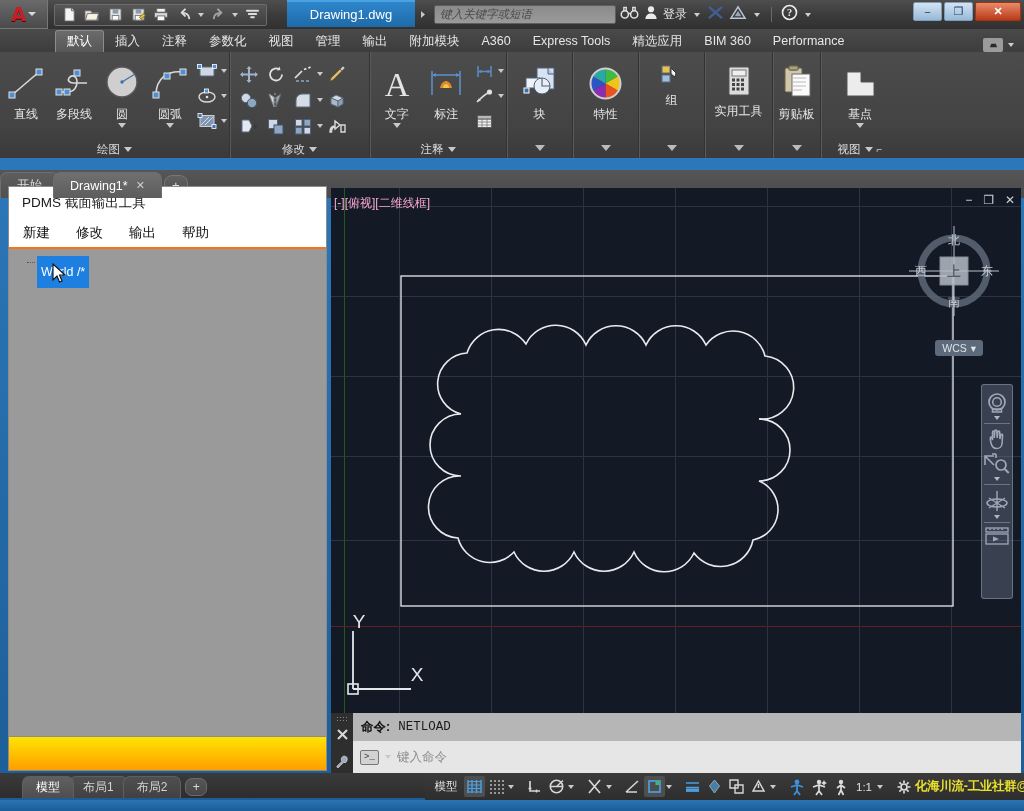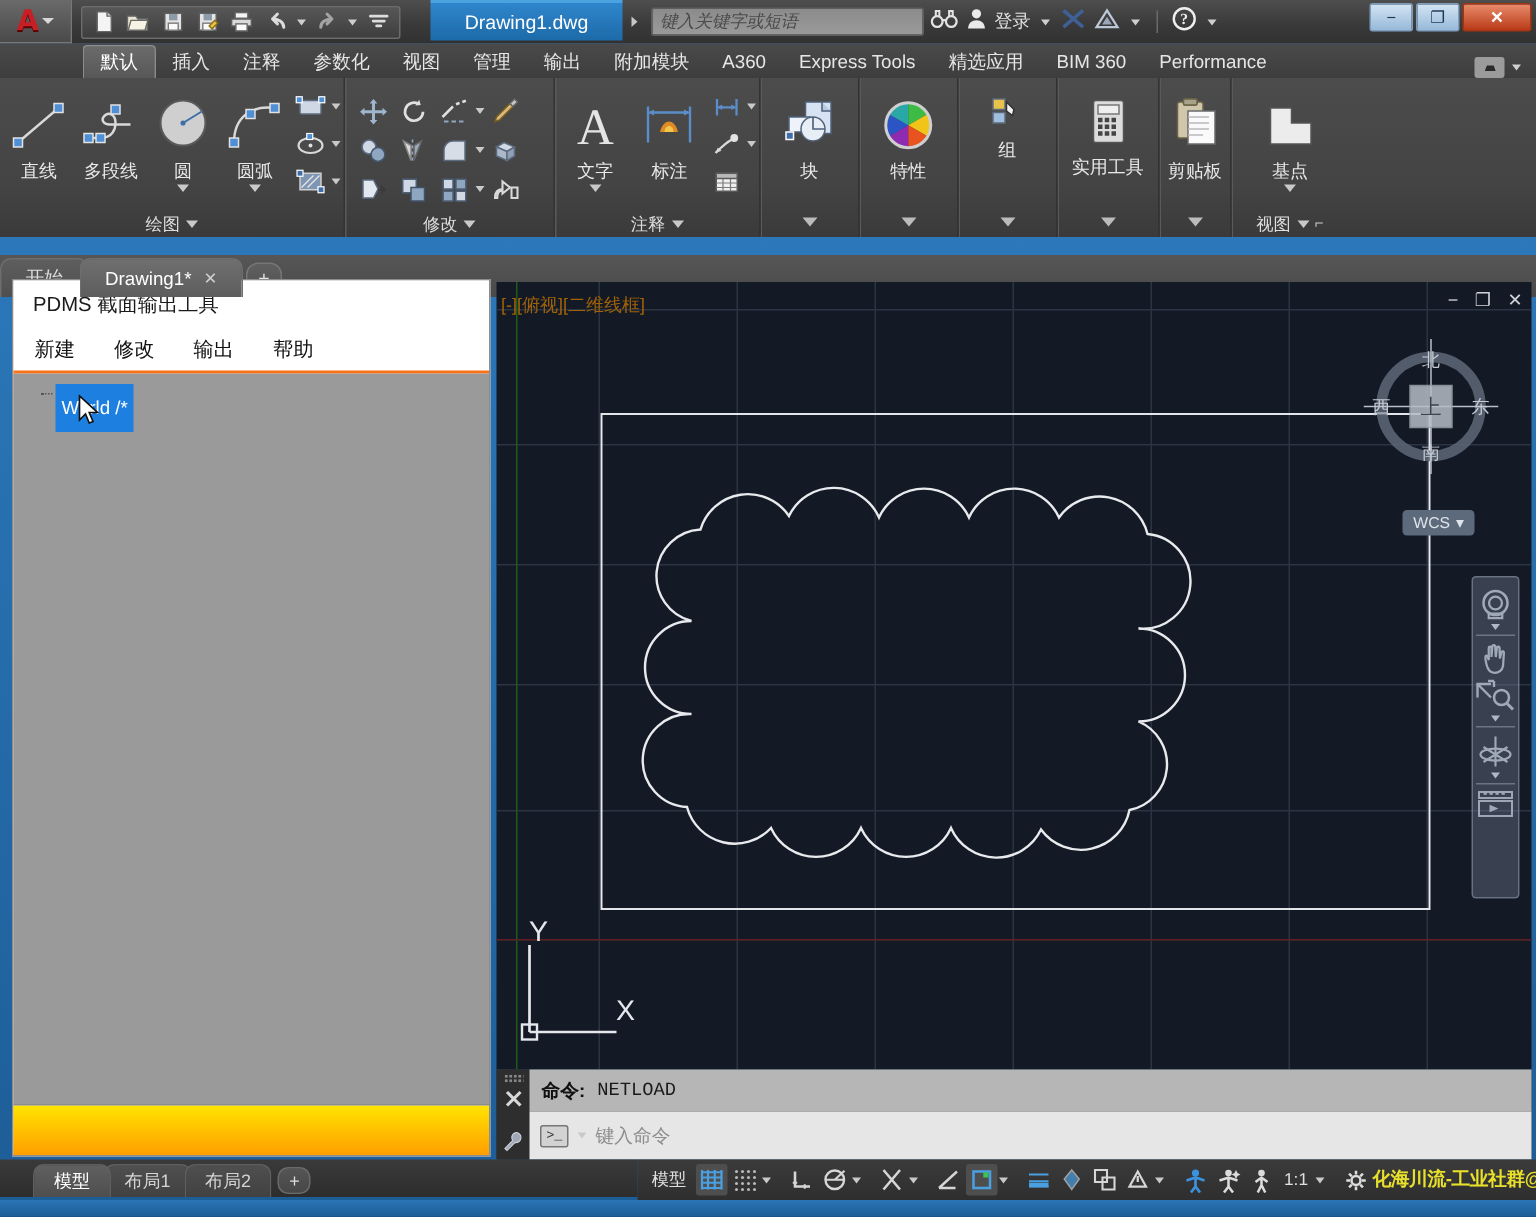--- a/index.html
+++ b/index.html
@@ -185,21 +185,21 @@
   
   .canvas {
     position: absolute; left: 331px; top: 188px; width: 690px; height: 525px;
     background: #141a25; overflow: hidden;
   }
   .grid-v, .grid-h { position: absolute; background: #2b3444; }
   .grid-v { width: 1px; top: 0; bottom: 0; }
   .grid-h { height: 1px; left: 0; right: 0; }
   .axis-green { position: absolute; left: 13px; top: 0; bottom: 0; width: 1px; background: #1d5c1d; }
   .axis-red { position: absolute; left: 0; right: 0; top: 438px; height: 1px; background: #5e1f1f; }
-  .vp-label { position: absolute; left: 3px; top: 7px; color: #a16207; font-size: 12px; }
+  .vp-label { position: absolute; left: 3px; top: 7px; color: #f9a8d4; font-size: 12px; }
   .vp-ctrls { position: absolute; right: 6px; top: 5px; display: flex; gap: 11px;
               color: #cfd3d9; font-size: 12px; align-items: center; }
   .viewcube { position: absolute; right: 22px; top: 38px; width: 90px; height: 90px; }
   .wcsbtn {
     position: absolute; right: 38px; top: 152px;
     padding: 2px 7px; background: #5d6a7c; border-radius: 3px;
     color: #dfe4ea; font-size: 10.5px; display: flex; align-items: center; gap: 4px;
   }
   .navbar {
     position: absolute; right: 8px; top: 196px; width: 32px; height: 215px;

